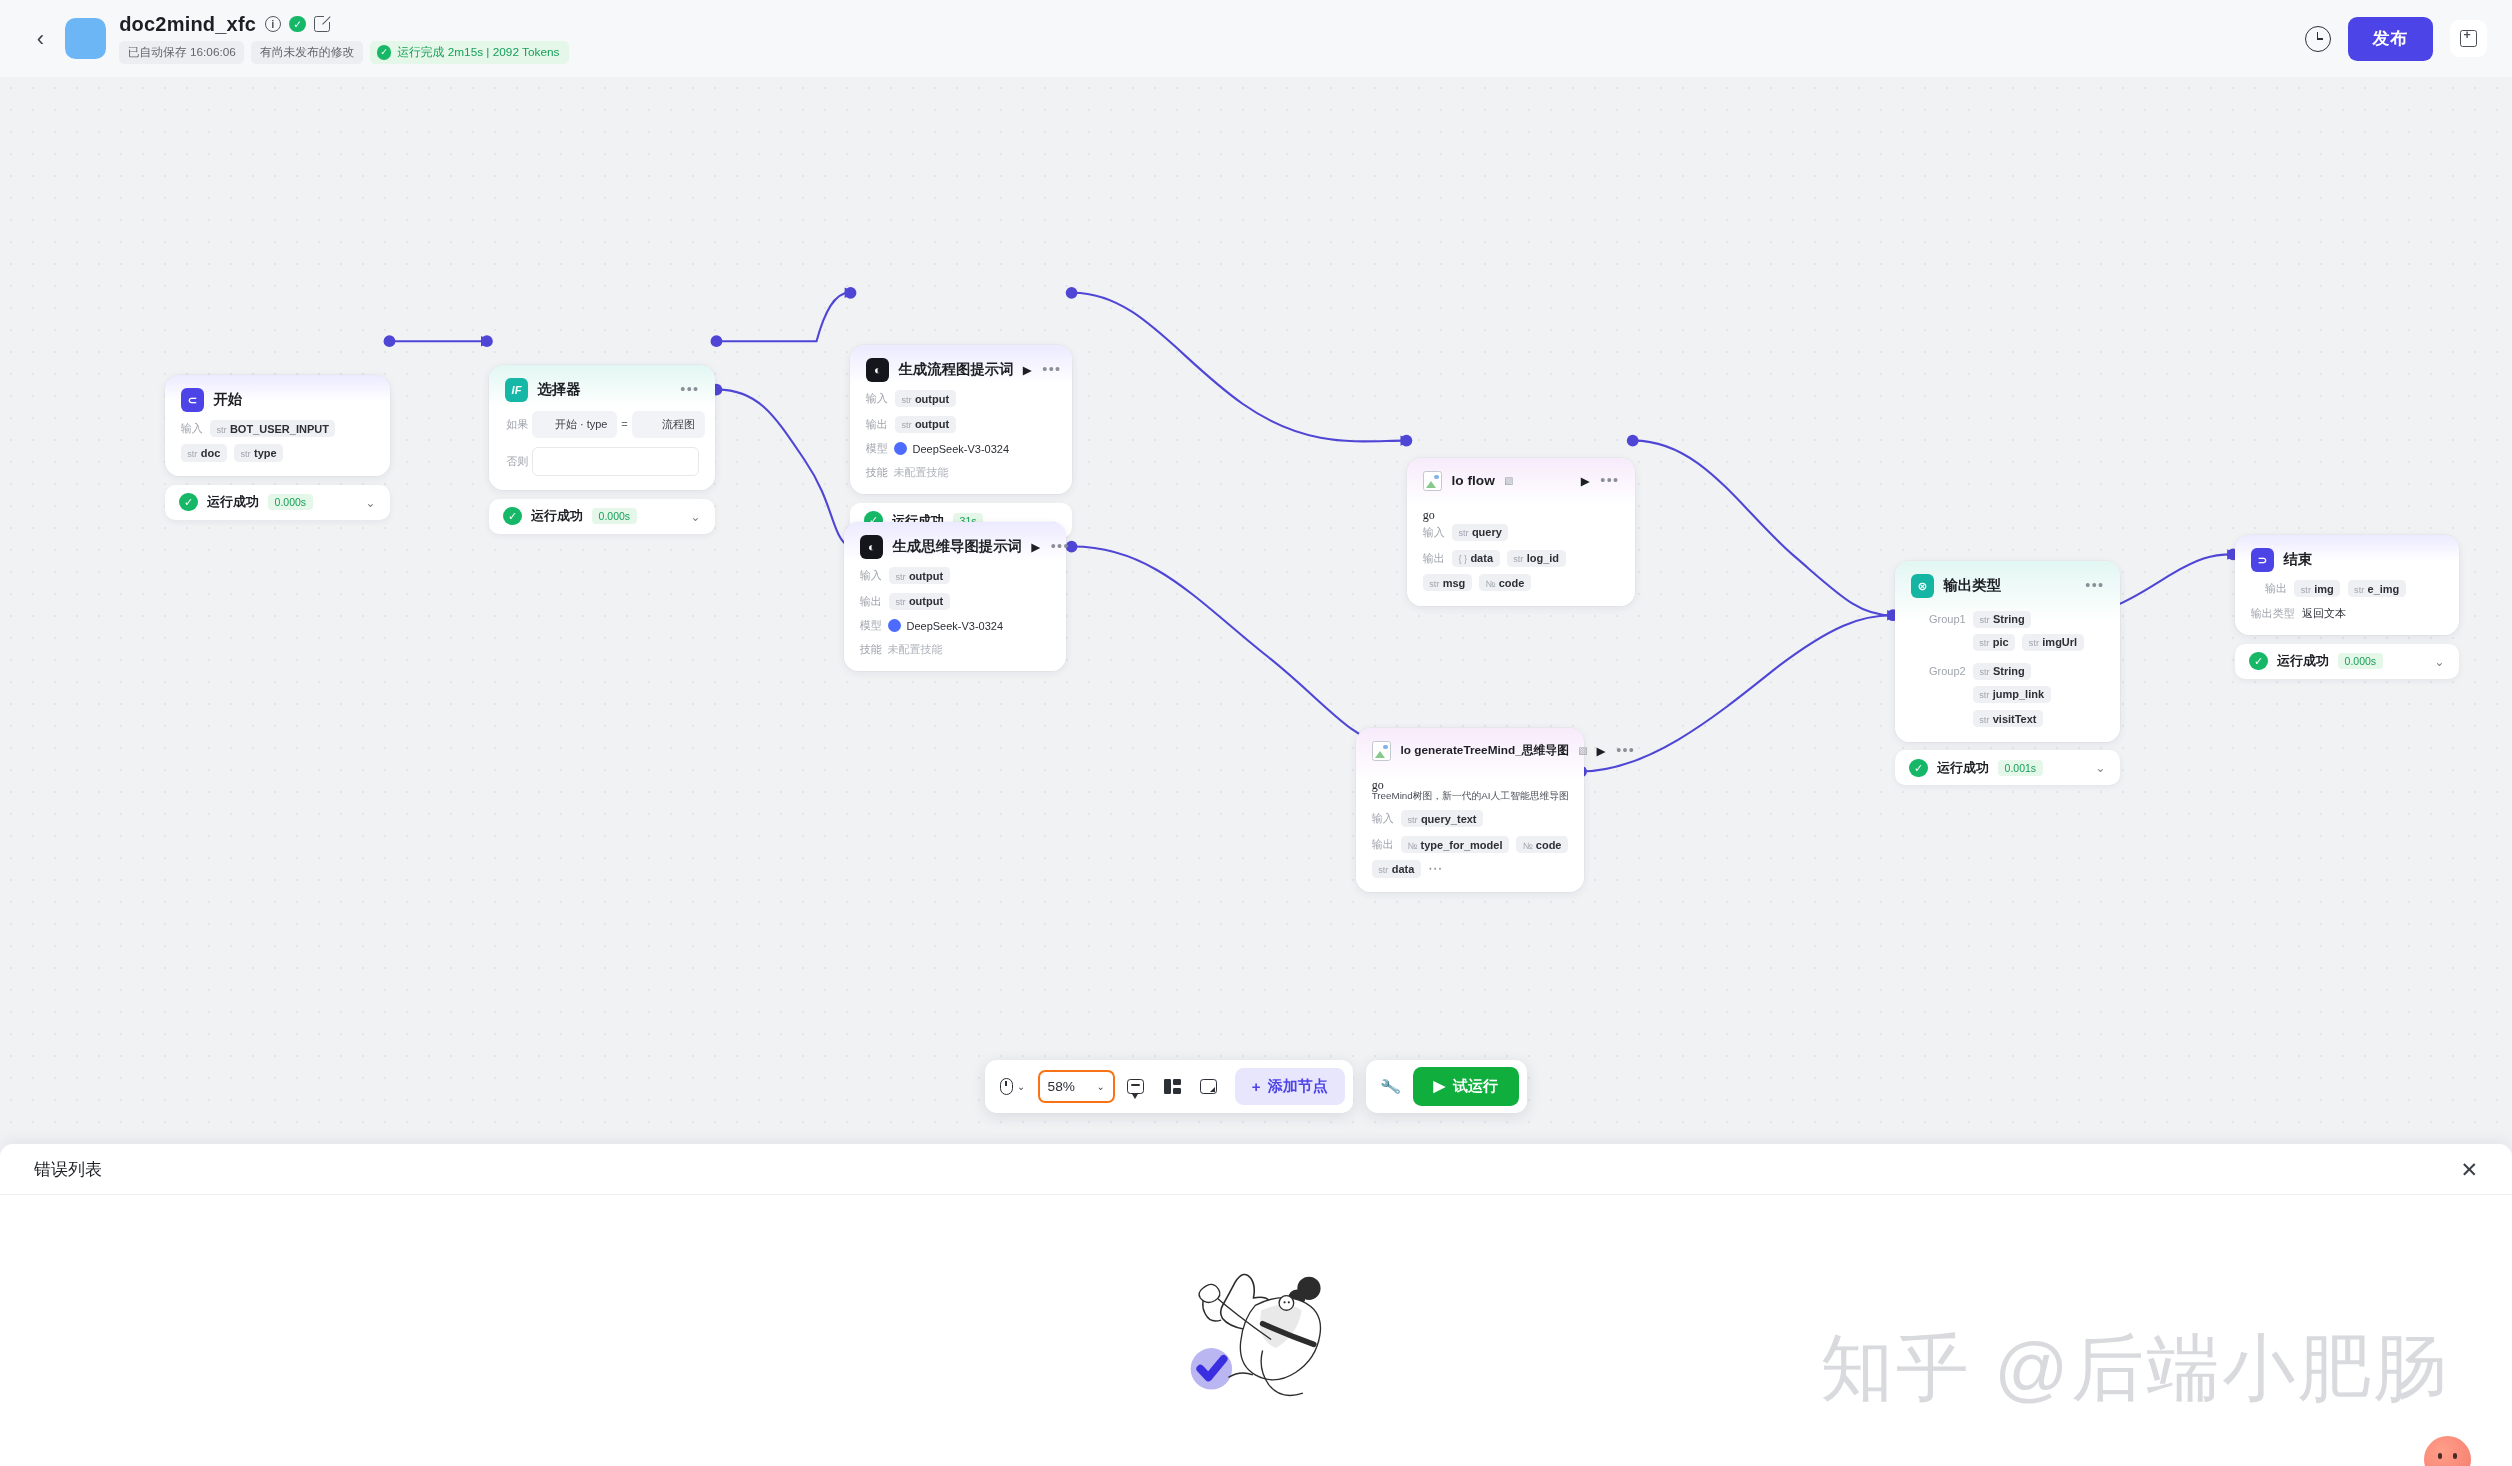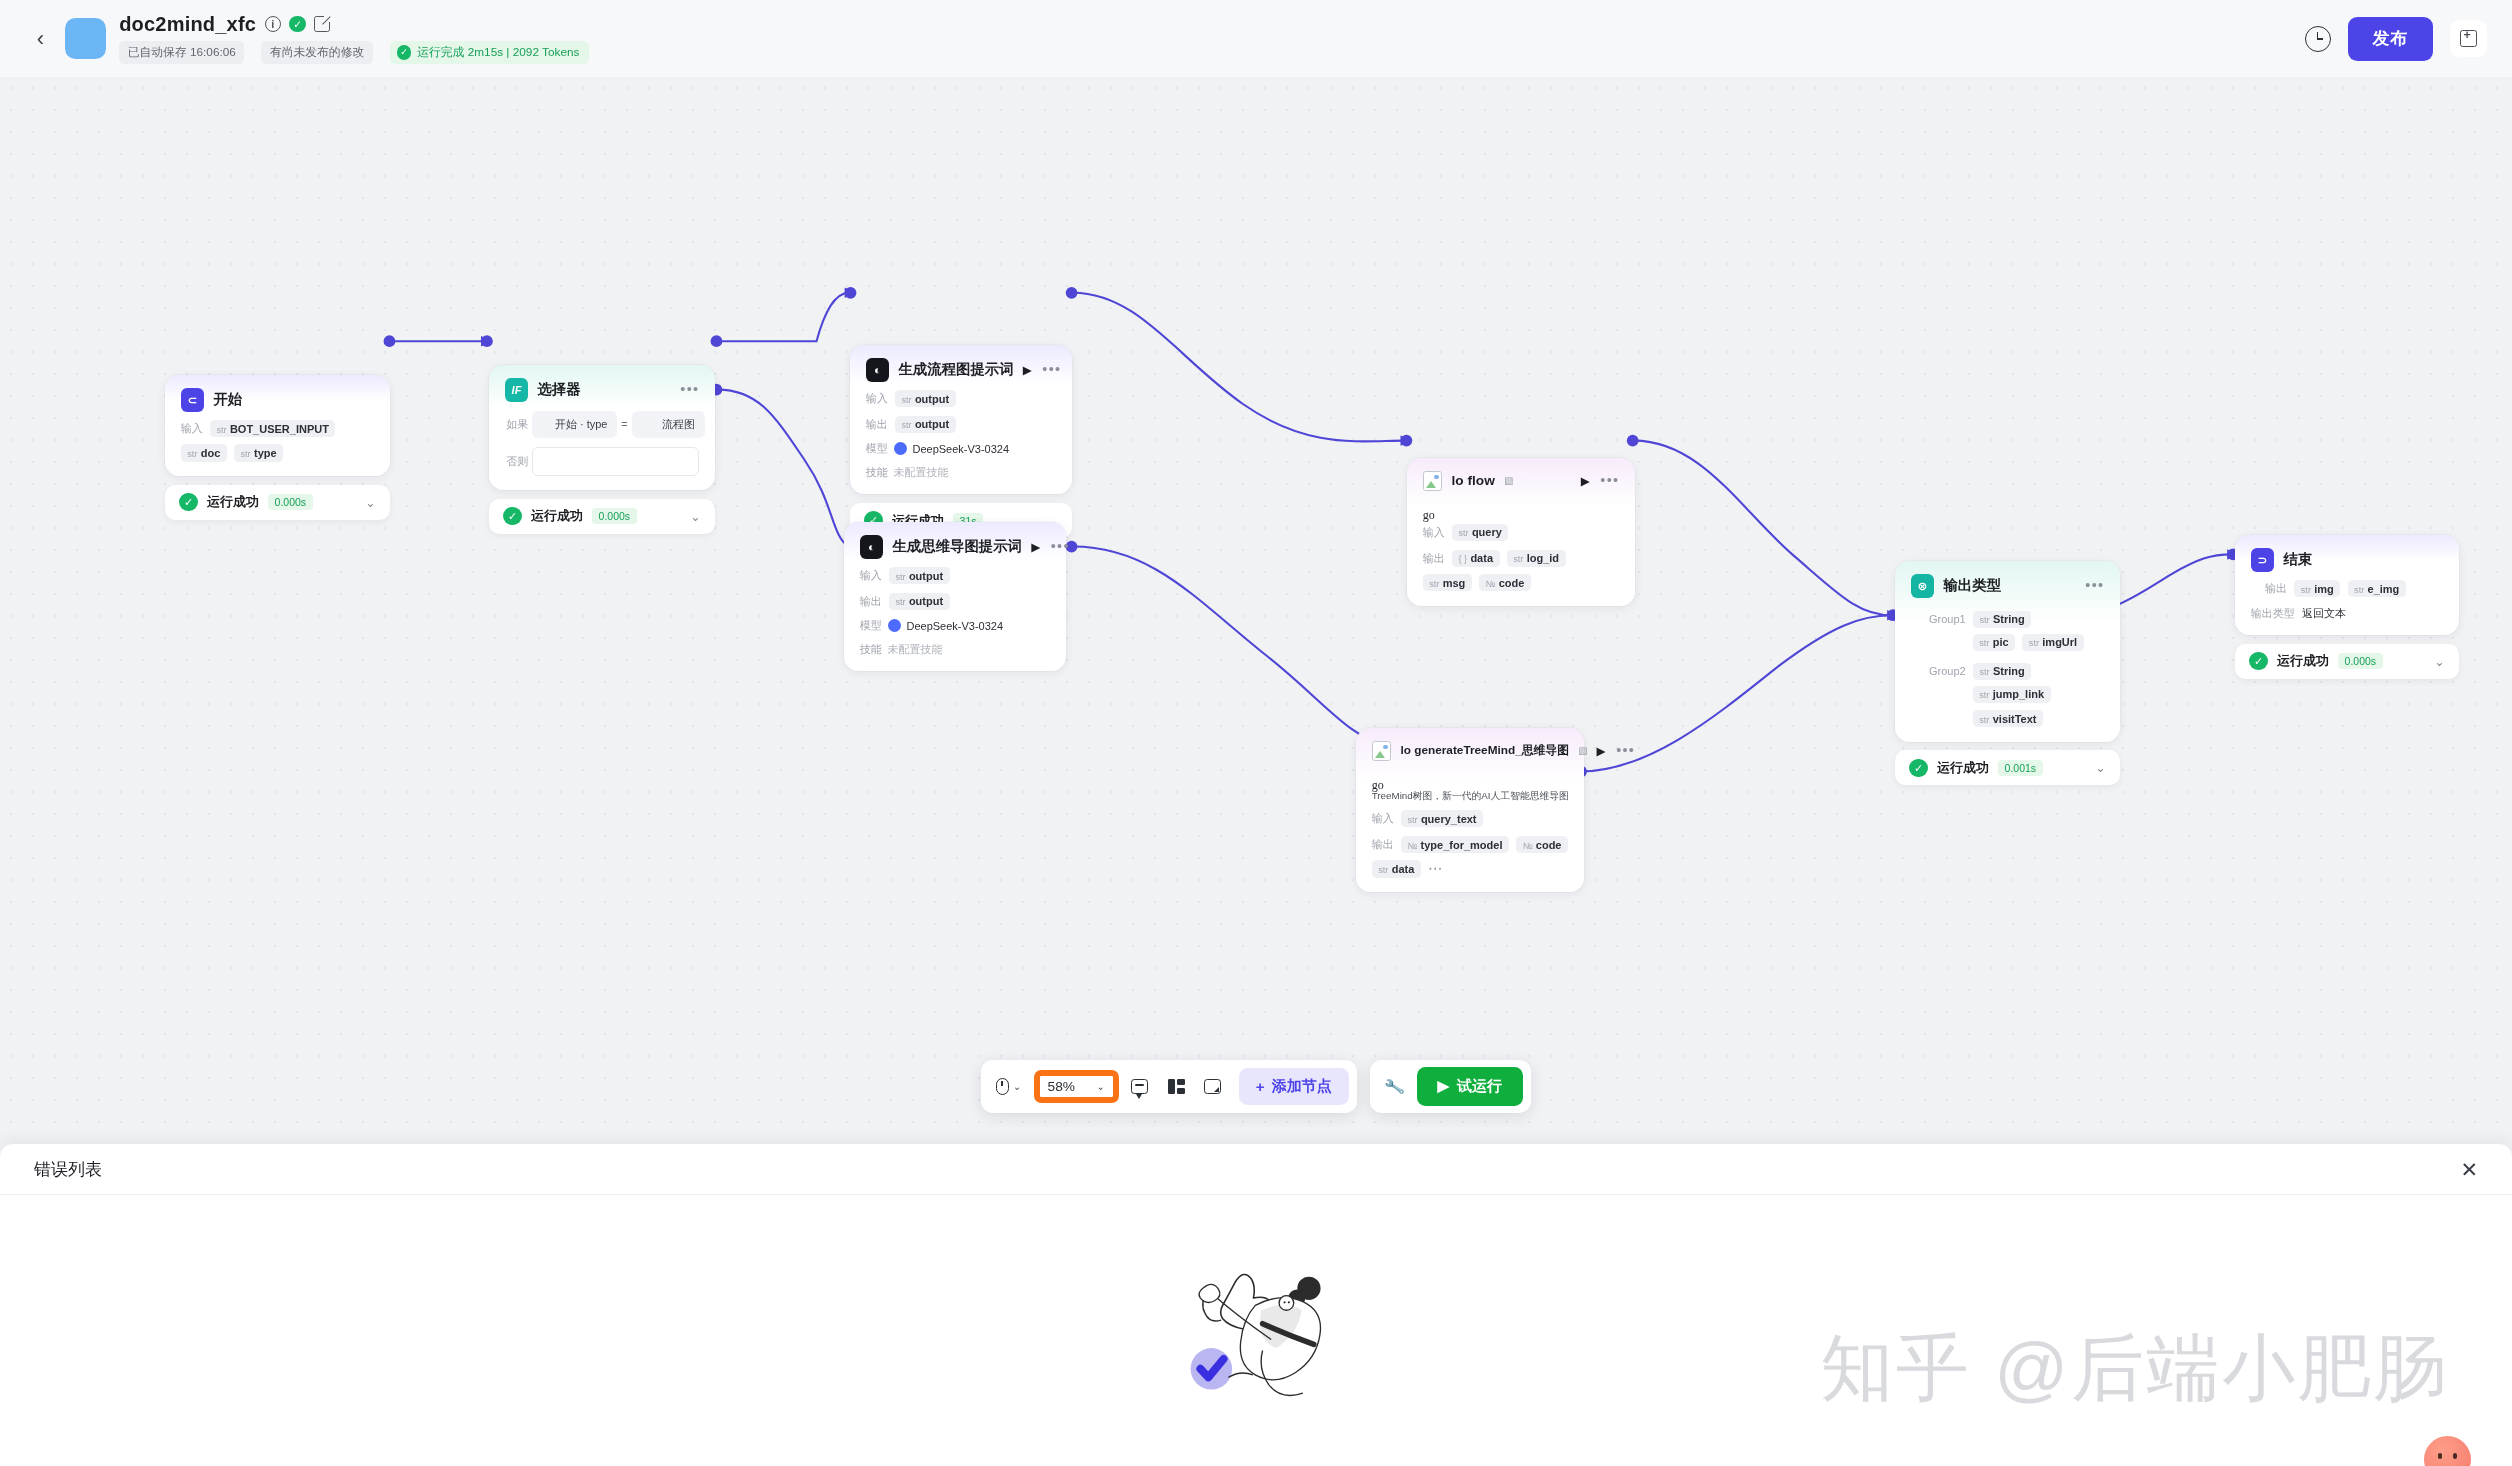--- a/index.html
+++ b/index.html
@@ -32,21 +32,21 @@
   .ico { display: inline-flex; align-items: center; justify-content: center; }
   .info-ico { width: 16.4px; height: 16.4px; border: 1.3px solid #55585f; border-radius: 50%;
               font-size: 11px; color: #55585f; line-height: 1; font-weight: bold; }
   .check-green { width: 16.4px; height: 16.4px; border-radius: 50%; background: #16b867;
                  color: #fff; font-size: 10.5px; line-height: 16.4px; text-align: center; }
   .edit-ico { width: 15.7px; height: 15.7px; border: 1.3px solid #55585f; border-radius: 2.6px; position: relative; }
   .edit-ico::after { content:""; position:absolute; width: 11px; height: 1.3px; background:#55585f;
                      transform: rotate(-45deg); right:-2.6px; top:2.6px; }
   .edit-ico::before { content:""; position:absolute; width:7.9px; height:7.9px; background:#f7f8fa;
                       right:-3.3px; top:-3.3px; }
-  .meta-row { display: flex; align-items: flex-start; gap: 17px; }
+  .meta-row { display: flex; align-items: flex-start; gap: 7px; }
   .chip {
     background: #eceef2; color: #62666e; font-size: 11.8px;
     padding: 3.9px 8.5px; border-radius: 5.2px; white-space: nowrap;
   }
   .chip-run {
     background: #e4f7e9; color: #18a058; font-size: 11.8px; font-weight: 500;
     padding: 3.9px 9.8px 3.9px 7.2px; border-radius: 5.2px;
     display: flex; align-items: center; gap: 5.9px; white-space: nowrap;
   }
   .chip-run .check-green { width: 14.4px; height: 14.4px; line-height: 14.4px; font-size: 9.2px; }
@@ -171,21 +171,21 @@
     display: flex; align-items: center; gap: 5.2px; padding: 7.2px 7.9px;
   }
   .tb-item { display: flex; align-items: center; justify-content: center;
              height: 34px; padding: 0 7.2px; cursor: pointer; color: #2b2f36; }
   .mouse-ico { width: 12.4px; height: 17.7px; border: 1.6px solid #2b2f36; border-radius: 6.5px;
                position: relative; }
   .mouse-ico::after { content:""; position:absolute; left: 3.9px; top: 2px; width: 1.6px; height: 5.2px;
                       background: #2b2f36; }
   .mini-chev { font-size: 9.8px; color: #4b4f57; margin-left: 4.6px; }
   .zoom-box {
-    border: 6px solid #f97316; border-radius: 7.2px; height: 33px; padding: 0 7.9px;
+    border: 2px solid #f97316; border-radius: 7.2px; height: 33px; padding: 0 7.9px;
     display: flex; align-items: center; gap: 17px; cursor: pointer;
   }
   .zoom-val { font-size: 13.7px; color: #2b2f36; font-weight: 500; }
   .tb-ico-box { width: 17px; height: 15.7px; border: 1.5px solid #2b2f36; border-radius: 3.3px; position: relative; }
   .tb-ico-box.comment::after { content:""; position: absolute; left: 3.9px; bottom: -5.2px;
       border-left: 3.9px solid transparent; border-right: 3.9px solid transparent; border-top: 5.2px solid #2b2f36; }
   .tb-ico-box.comment .dts { position: absolute; left: 2.6px; top: 4.6px; width: 9.2px; height: 2px;
       background: #2b2f36; border-radius: 1.3px; }
   .grid-ico { width: 17px; height: 15.7px; display: grid; grid-template-columns: 1fr 1fr;
               grid-template-rows: 1fr 1fr; gap: 2.6px; }

